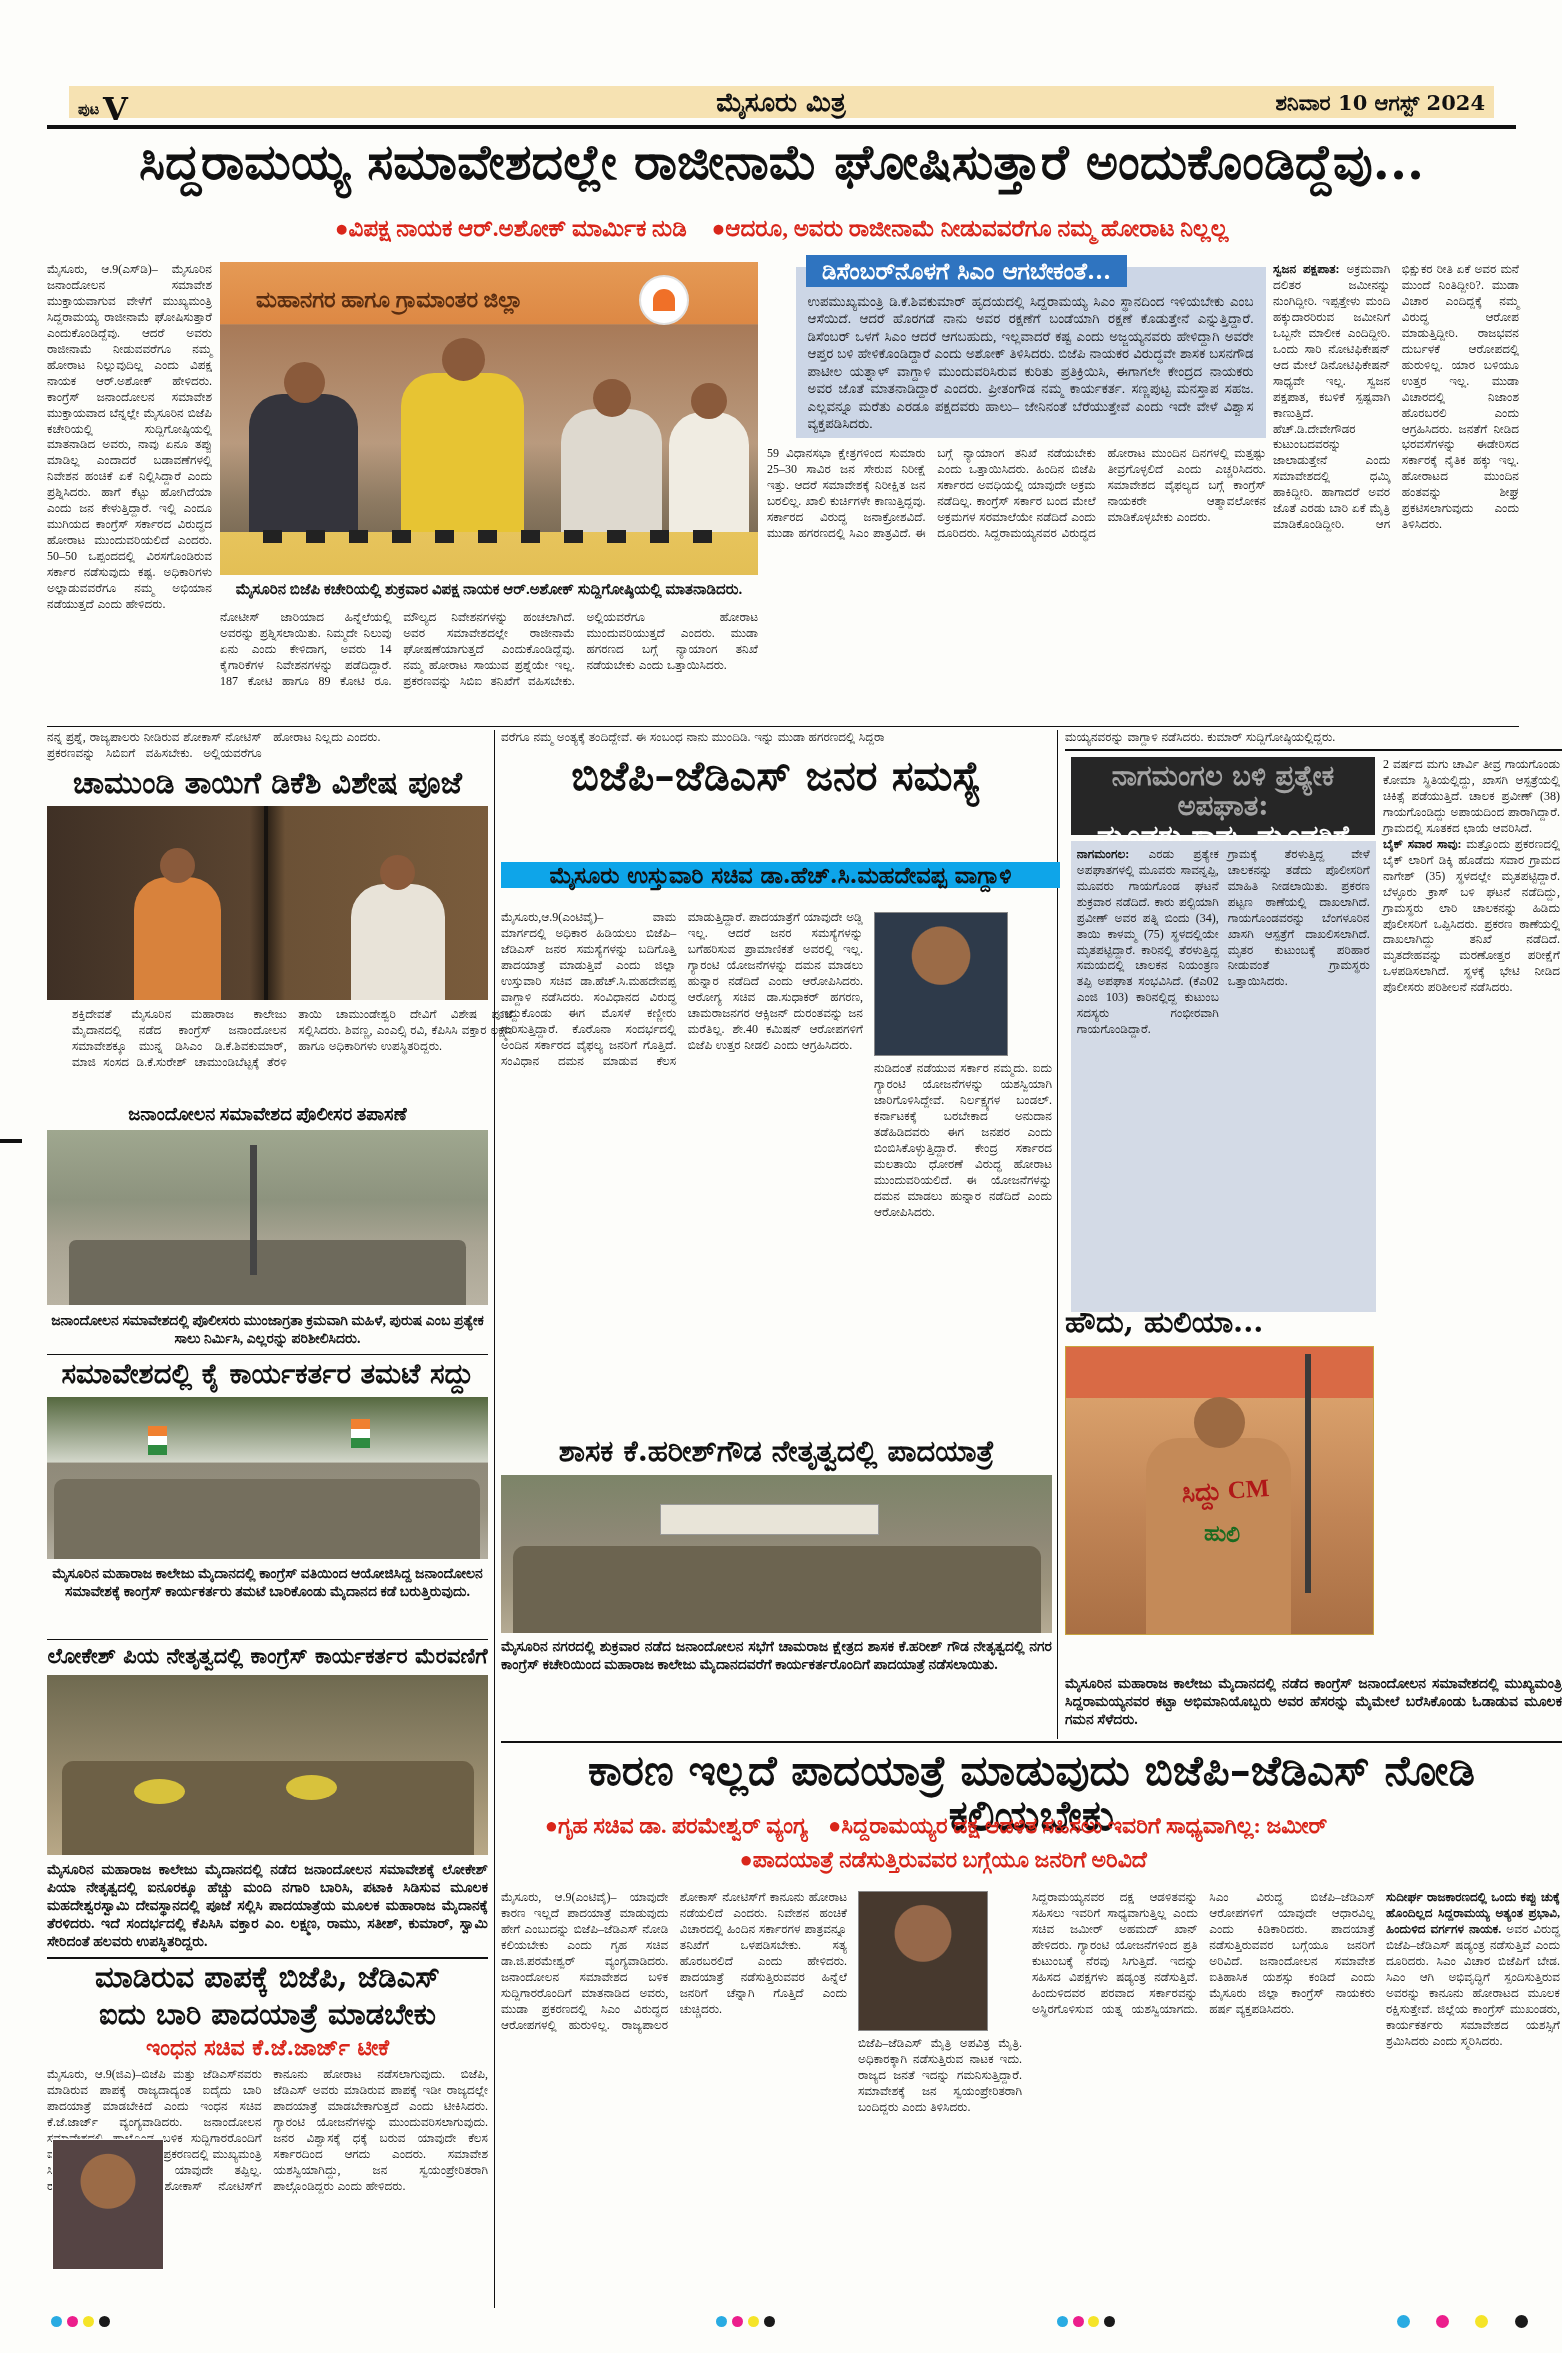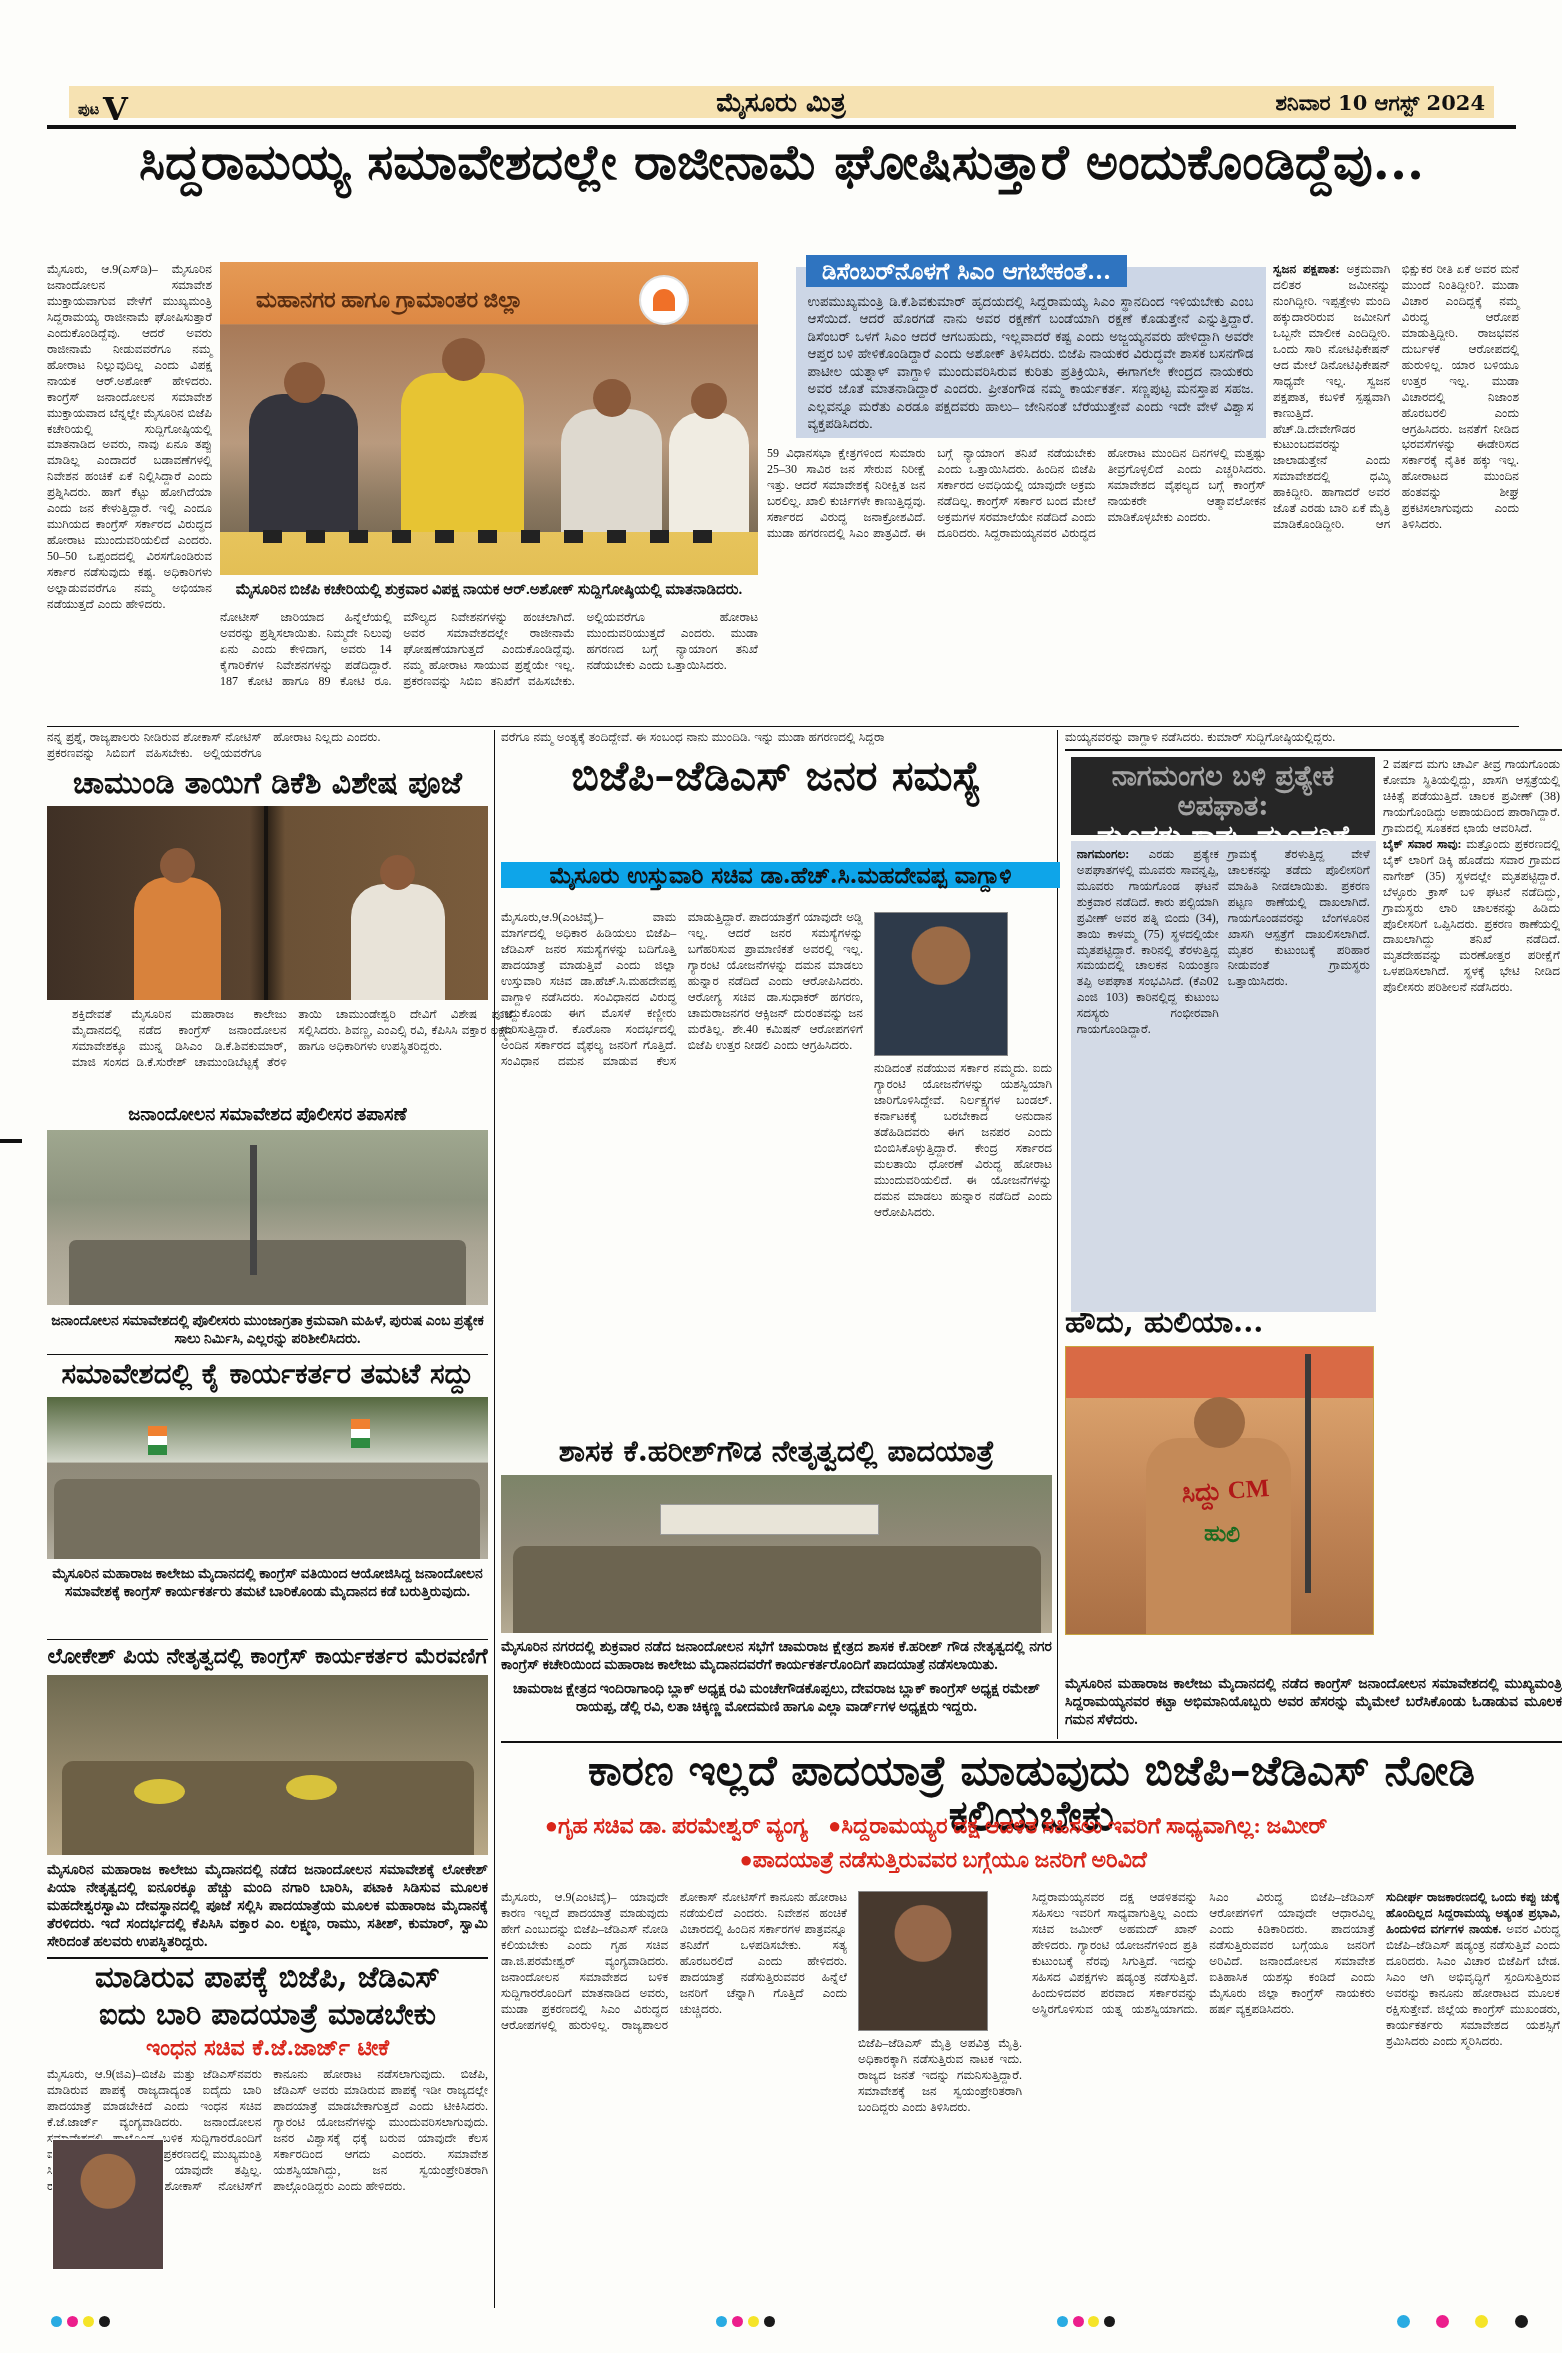--- a/index.html
+++ b/index.html
@@ -28,20 +28,24 @@
   <div class="abs" style="left:69px;top:86px;width:1425px;height:32px;background:#f6e2b2;"></div>
   <div class="abs" style="left:78px;top:90px;font-size:14.5px;font-weight:bold;">
     <span>ಪುಟ</span>
     <span style="font-size:32px;font-family:'DejaVu Serif',serif;vertical-align:-5.8px;">V</span>
   </div>
   <div class="abs" style="left:0;top:87px;width:1562px;text-align:center;font-size:26px;font-weight:bold;font-family:'DejaVu Serif',serif;">ಮೈಸೂರು ಮಿತ್ರ</div>
   <div class="abs" style="left:1181px;top:90px;width:304px;text-align:right;font-size:21px;font-weight:bold;font-family:'DejaVu Serif',serif;">ಶನಿವಾರ 10 ಆಗಸ್ಟ್ 2024</div>
   <div class="abs rule" style="left:47px;top:125px;width:1469px;height:3.6px;"></div>
 
   <div class="abs hl" style="left:47px;top:136px;width:1469px;font-size:49px;">ಸಿದ್ದರಾಮಯ್ಯ ಸಮಾವೇಶದಲ್ಲೇ ರಾಜೀನಾಮೆ ಘೋಷಿಸುತ್ತಾರೆ ಅಂದುಕೊಂಡಿದ್ದೆವು...</div>
+  <div class="abs" style="left:47px;top:216px;width:1469px;text-align:center;font-size:23px;font-weight:bold;">
+    <span class="red">●ವಿಪಕ್ಷ ನಾಯಕ ಆರ್.ಅಶೋಕ್ ಮಾರ್ಮಿಕ ನುಡಿ</span>
+    <span class="red" style="margin-left:19px;">●ಆದರೂ, ಅವರು ರಾಜೀನಾಮೆ ನೀಡುವವರೆಗೂ ನಮ್ಮ ಹೋರಾಟ ನಿಲ್ಲಲ್ಲ</span>
+  </div>
 
   <div class="abs j" style="left:47px;top:262px;width:165px;height:467px;">ಮೈಸೂರು, ಆ.9(ಎಸ್‌ಡಿ)– ಮೈಸೂರಿನ ಜನಾಂದೋಲನ ಸಮಾವೇಶ ಮುಕ್ತಾಯವಾಗುವ ವೇಳೆಗೆ ಮುಖ್ಯಮಂತ್ರಿ ಸಿದ್ದರಾಮಯ್ಯ ರಾಜೀನಾಮೆ ಘೋಷಿಸುತ್ತಾರೆ ಎಂದುಕೊಂಡಿದ್ದೆವು. ಆದರೆ ಅವರು ರಾಜೀನಾಮೆ ನೀಡುವವರೆಗೂ ನಮ್ಮ ಹೋರಾಟ ನಿಲ್ಲುವುದಿಲ್ಲ ಎಂದು ವಿಪಕ್ಷ ನಾಯಕ ಆರ್.ಅಶೋಕ್ ಹೇಳಿದರು. ಕಾಂಗ್ರೆಸ್ ಜನಾಂದೋಲನ ಸಮಾವೇಶ ಮುಕ್ತಾಯವಾದ ಬೆನ್ನಲ್ಲೇ ಮೈಸೂರಿನ ಬಿಜೆಪಿ ಕಚೇರಿಯಲ್ಲಿ ಸುದ್ದಿಗೋಷ್ಠಿಯಲ್ಲಿ ಮಾತನಾಡಿದ ಅವರು, ನಾವು ಏನೂ ತಪ್ಪು ಮಾಡಿಲ್ಲ ಎಂದಾದರೆ ಬಡಾವಣೆಗಳಲ್ಲಿ ನಿವೇಶನ ಹಂಚಿಕೆ ಏಕೆ ನಿಲ್ಲಿಸಿದ್ದಾರೆ ಎಂದು ಪ್ರಶ್ನಿಸಿದರು. ಹಾಗೆ ಕೆಟ್ಟು ಹೋಗಿದೆಯಾ ಎಂದು ಜನ ಕೇಳುತ್ತಿದ್ದಾರೆ. ಇಲ್ಲಿ ಎಂದೂ ಮುಗಿಯದ ಕಾಂಗ್ರೆಸ್ ಸರ್ಕಾರದ ವಿರುದ್ಧದ ಹೋರಾಟ ಮುಂದುವರಿಯಲಿದೆ ಎಂದರು. 50–50 ಒಪ್ಪಂದದಲ್ಲಿ ವಿರಸಗೊಂಡಿರುವ ಸರ್ಕಾರ ನಡೆಸುವುದು ಕಷ್ಟ. ಅಧಿಕಾರಿಗಳು ಅಲ್ಲಾಡುವವರೆಗೂ ನಮ್ಮ ಅಭಿಯಾನ ನಡೆಯುತ್ತದೆ ಎಂದು ಹೇಳಿದರು.</div>
 
   <div class="abs photo" style="left:220px;top:262px;width:538px;height:313px;background:linear-gradient(180deg,#c98e5d 0,#c98e5d 62px,#a87a58 63px,#b99a7e 181px,#8d7a62 239px,#7d6d57 270px,#e7c45c 270px,#e3bf55 313px);">
     <div class="abs" style="left:0;top:0;width:538px;height:62px;background:linear-gradient(180deg,#e59a55,#dd8844);">
       <div style="margin-top:25px;margin-left:36px;font-size:22px;font-weight:bold;color:#5a2d10;">ಮಹಾನಗರ ಹಾಗೂ ಗ್ರಾಮಾಂತರ ಜಿಲ್ಲಾ</div>
     </div>
     <div class="abs" style="left:419px;top:13px;width:46px;height:46px;border-radius:50%;background:#fff;border:2.2px solid #e0e0e0;">
       <div style="width:22px;height:22px;margin:11.6px auto;border-radius:50% 50% 0 0;background:#f07028;"></div>
     </div>
@@ -129,21 +133,20 @@
   <div class="abs j cols2" style="left:501px;top:910px;width:362px;height:520px;">ಮೈಸೂರು,ಆ.9(ಎಂಟಿವೈ)– ವಾಮ ಮಾರ್ಗದಲ್ಲಿ ಅಧಿಕಾರ ಹಿಡಿಯಲು ಬಿಜೆಪಿ–ಜೆಡಿಎಸ್ ಜನರ ಸಮಸ್ಯೆಗಳನ್ನು ಬದಿಗೊತ್ತಿ ಪಾದಯಾತ್ರೆ ಮಾಡುತ್ತಿವೆ ಎಂದು ಜಿಲ್ಲಾ ಉಸ್ತುವಾರಿ ಸಚಿವ ಡಾ.ಹೆಚ್.ಸಿ.ಮಹದೇವಪ್ಪ ವಾಗ್ದಾಳಿ ನಡೆಸಿದರು. ಸಂವಿಧಾನದ ವಿರುದ್ಧ ಇದ್ದುಕೊಂಡು ಈಗ ಮೊಸಳೆ ಕಣ್ಣೀರು ಸುರಿಸುತ್ತಿದ್ದಾರೆ. ಕೊರೊನಾ ಸಂದರ್ಭದಲ್ಲಿ ಅಂದಿನ ಸರ್ಕಾರದ ವೈಫಲ್ಯ ಜನರಿಗೆ ಗೊತ್ತಿದೆ. ಸಂವಿಧಾನ ದಮನ ಮಾಡುವ ಕೆಲಸ ಮಾಡುತ್ತಿದ್ದಾರೆ. ಪಾದಯಾತ್ರೆಗೆ ಯಾವುದೇ ಅಡ್ಡಿ ಇಲ್ಲ. ಆದರೆ ಜನರ ಸಮಸ್ಯೆಗಳನ್ನು ಬಗೆಹರಿಸುವ ಪ್ರಾಮಾಣಿಕತೆ ಅವರಲ್ಲಿ ಇಲ್ಲ. ಗ್ಯಾರಂಟಿ ಯೋಜನೆಗಳನ್ನು ದಮನ ಮಾಡಲು ಹುನ್ನಾರ ನಡೆದಿದೆ ಎಂದು ಆರೋಪಿಸಿದರು. ಆರೋಗ್ಯ ಸಚಿವ ಡಾ.ಸುಧಾಕರ್ ಹಗರಣ, ಚಾಮರಾಜನಗರ ಆಕ್ಸಿಜನ್ ದುರಂತವನ್ನು ಜನ ಮರೆತಿಲ್ಲ. ಶೇ.40 ಕಮಿಷನ್ ಆರೋಪಗಳಿಗೆ ಬಿಜೆಪಿ ಉತ್ತರ ನೀಡಲಿ ಎಂದು ಆಗ್ರಹಿಸಿದರು.</div>
   <div class="abs photo" style="left:874px;top:912px;width:132px;height:142px;border:1.4px solid #888;background:radial-gradient(circle at 50% 30%,#9b6b47 0 24%,#2e3a4a 25% 100%),linear-gradient(180deg,#b8c4cc,#4a4e55);"></div>
   <div class="abs j" style="left:874px;top:1061px;width:178px;height:370px;">ನುಡಿದಂತೆ ನಡೆಯುವ ಸರ್ಕಾರ ನಮ್ಮದು. ಐದು ಗ್ಯಾರಂಟಿ ಯೋಜನೆಗಳನ್ನು ಯಶಸ್ವಿಯಾಗಿ ಜಾರಿಗೊಳಿಸಿದ್ದೇವೆ. ನಿರ್ಲಕ್ಷ್ಯಗಳ ಬಂಡಲ್. ಕರ್ನಾಟಕಕ್ಕೆ ಬರಬೇಕಾದ ಅನುದಾನ ತಡೆಹಿಡಿದವರು ಈಗ ಜನಪರ ಎಂದು ಬಿಂಬಿಸಿಕೊಳ್ಳುತ್ತಿದ್ದಾರೆ. ಕೇಂದ್ರ ಸರ್ಕಾರದ ಮಲತಾಯಿ ಧೋರಣೆ ವಿರುದ್ಧ ಹೋರಾಟ ಮುಂದುವರಿಯಲಿದೆ. ಈ ಯೋಜನೆಗಳನ್ನು ದಮನ ಮಾಡಲು ಹುನ್ನಾರ ನಡೆದಿದೆ ಎಂದು ಆರೋಪಿಸಿದರು.</div>
 
   <div class="abs hl" style="left:501px;top:1436px;width:551px;font-size:29px;">ಶಾಸಕ ಕೆ.ಹರೀಶ್‌ಗೌಡ ನೇತೃತ್ವದಲ್ಲಿ ಪಾದಯಾತ್ರೆ</div>
   <div class="abs photo" style="left:501px;top:1475px;width:551px;height:158px;background:linear-gradient(180deg,#7c8468 0,#8e8876 40%,#9d947d 70%,#b5ab94 100%);">
     <div class="sil" style="left:11.6px;b:0;bottom:0;width:528px;height:87px;background:#6c6450;border-radius:11.6px 11.6px 0 0;"></div>
     <div class="abs" style="left:159px;top:29px;width:217px;height:29px;background:#e8e4d8;border:0.7px solid #999;"></div>
   </div>
   <div class="abs cap" style="left:501px;top:1638px;width:551px;text-align:justify;">ಮೈಸೂರಿನ ನಗರದಲ್ಲಿ ಶುಕ್ರವಾರ ನಡೆದ ಜನಾಂದೋಲನ ಸಭೆಗೆ ಚಾಮರಾಜ ಕ್ಷೇತ್ರದ ಶಾಸಕ ಕೆ.ಹರೀಶ್ ಗೌಡ ನೇತೃತ್ವದಲ್ಲಿ ನಗರ ಕಾಂಗ್ರೆಸ್ ಕಚೇರಿಯಿಂದ ಮಹಾರಾಜ ಕಾಲೇಜು ಮೈದಾನದವರೆಗೆ ಕಾರ್ಯಕರ್ತರೊಂದಿಗೆ ಪಾದಯಾತ್ರೆ ನಡೆಸಲಾಯಿತು.</div>
-  <div class="abs cap" style="left:501px;top:1680px;width:551px;">ಚಾಮರಾಜ ಕ್ಷೇತ್ರದ ಇಂದಿರಾಗಾಂಧಿ ಬ್ಲಾಕ್ ಅಧ್ಯಕ್ಷ ರವಿ ಮಂಚೇಗೌಡಕೊಪ್ಪಲು, ದೇವರಾಜ ಬ್ಲಾಕ್ ಕಾಂಗ್ರೆಸ್ ಅಧ್ಯಕ್ಷ ರಮೇಶ್ ರಾಯಪ್ಪ, ಡೆಲ್ಲಿ ರವಿ, ಲತಾ ಚಿಕ್ಕಣ್ಣ ಮೋದಮಣಿ ಹಾಗೂ ಎಲ್ಲಾ ವಾರ್ಡ್‌ಗಳ ಅಧ್ಯಕ್ಷರು ಇದ್ದರು.</div>
 
   <div class="abs j" style="left:1065px;top:730px;width:493px;height:17.4px;white-space:nowrap;overflow:hidden;">ಮಯ್ಯನವರನ್ನು ವಾಗ್ದಾಳಿ ನಡೆಸಿದರು.    ಕುಮಾರ್ ಸುದ್ದಿಗೋಷ್ಠಿಯಲ್ಲಿದ್ದರು.</div>
   <div class="abs rule" style="left:1065px;top:749px;width:497px;height:2.2px;"></div>
 
   <div class="abs" style="left:1071px;top:757px;width:304px;height:78px;background:#262626;">
     <div class="hl" style="color:#a3a3a3;font-size:27.5px;margin-top:4.3px;">ನಾಗಮಂಗಲ ಬಳಿ ಪ್ರತ್ಯೇಕ ಅಪಘಾತ:</div>
     <div class="hl" style="color:#fff;font-size:27.5px;">ಮೂವರು ಸಾವು, ಮೂವರಿಗೆ ಗಾಯ</div>
   </div>
 
   <div class="abs j panel" style="left:1071px;top:841px;width:142px;height:459px;padding:5.8px;">

